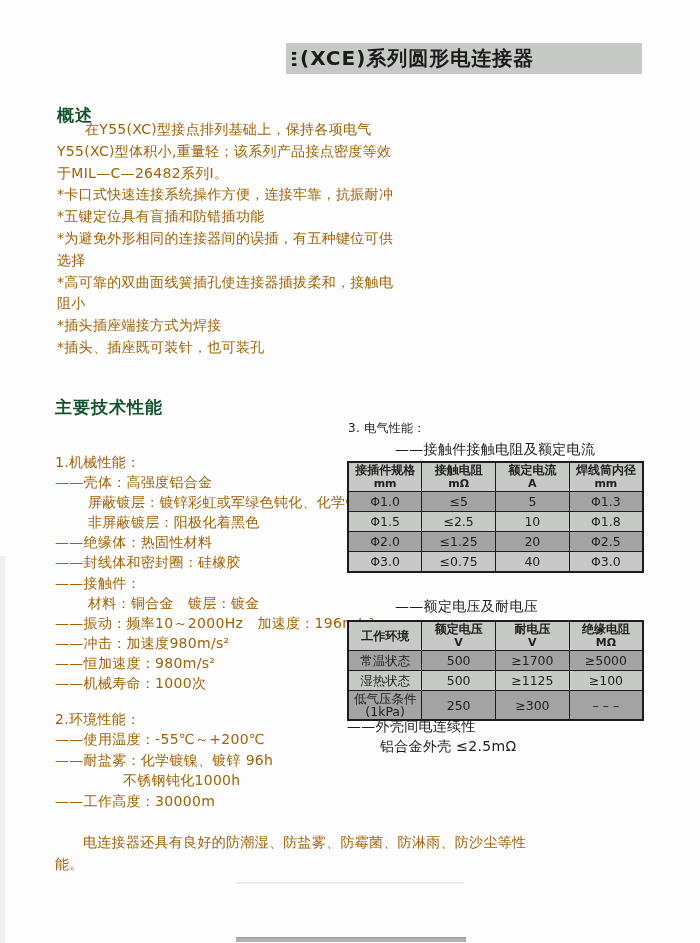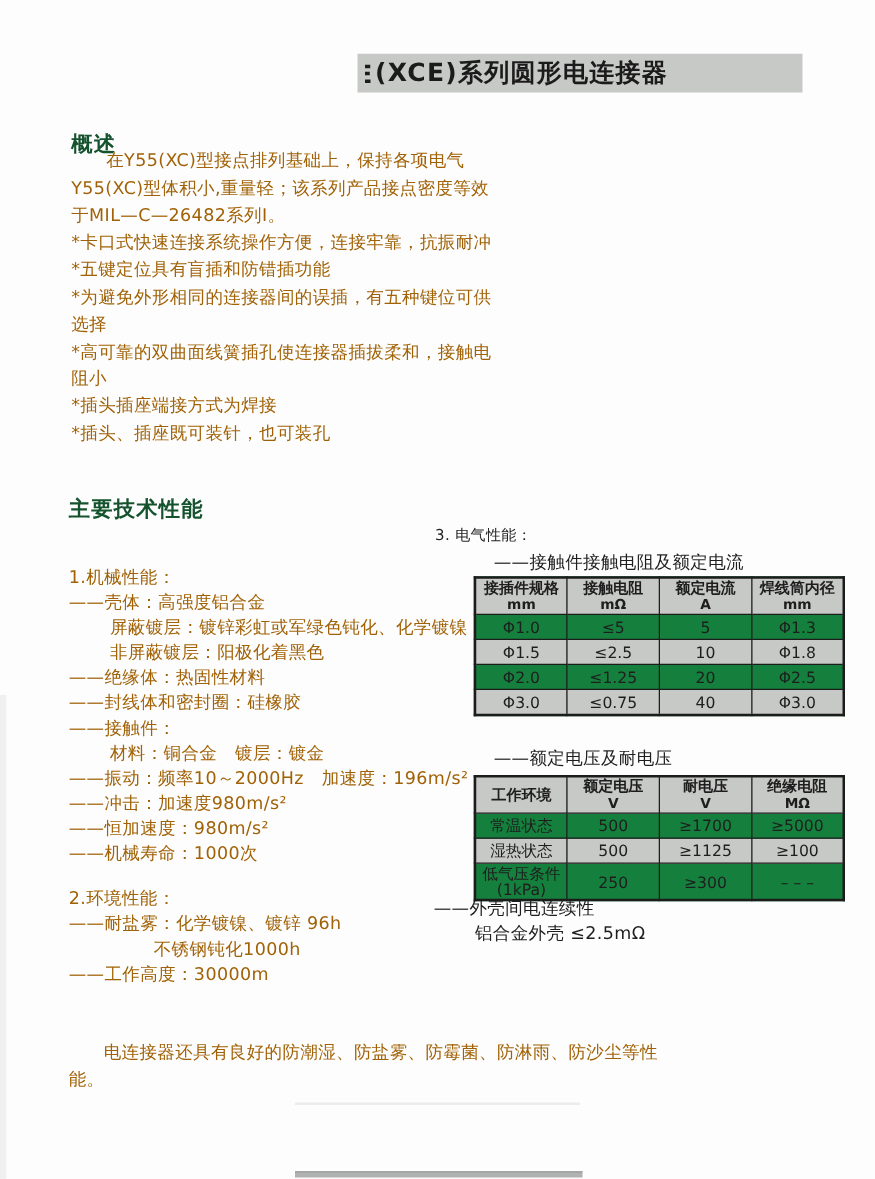--- a/index.html
+++ b/index.html
@@ -50,22 +50,21 @@
   .sub1{left:347px;top:441px;}
   .sub2{left:347px;top:598px;}
   .cont-title{left:347px;top:718px;font-size:14px;letter-spacing:0.3px;}
   .cont-value{left:380px;top:738px;font-size:14px;letter-spacing:0.3px;}
   
   .tbl-wrap1{left:347px;top:461px;}
   .tbl-wrap2{left:347px;top:620px;}
   table.spec{
     border-collapse:collapse;
     width:297px;table-layout:fixed;
-    background:#15803d;
-    margin-left:32px;
+    background:#a3a3a3;
   }
   table.spec th,table.spec td{
     border:1px solid var(--border-dark);
     text-align:center;vertical-align:middle;
     padding:1px 0;
   }
   table.spec{border:2px solid var(--border-dark);}
   table.spec th{
     background:var(--gray-fill);
     font-size:12px;font-weight:bold;line-height:13px;height:26px;
@@ -119,20 +118,21 @@
     <div class="line">——封线体和密封圈：硅橡胶</div>
     <div class="line">——接触件：</div>
     <div class="line ind1">材料：铜合金　镀层：镀金</div>
     <div class="line">——振动：频率10～2000Hz　加速度：196m/s²</div>
     <div class="line">——冲击：加速度980m/s²</div>
     <div class="line">——恒加速度：980m/s²</div>
     <div class="line">——机械寿命：1000次</div>
   </div>
 <div class="abs lines env-lines">
     <div class="line">2.环境性能：</div>
+    <div class="line">——使用温度：-55℃～+200℃</div>
     <div class="line">——耐盐雾：化学镀镍、镀锌 96h</div>
     <div class="line ind2">不锈钢钝化1000h</div>
     <div class="line">——工作高度：30000m</div>
   </div>
 <div class="abs lines close-lines">
     <div class="line ind3">电连接器还具有良好的防潮湿、防盐雾、防霉菌、防淋雨、防沙尘等性</div>
     <div class="line">能。</div>
   </div>
 
 <div class="abs elec-title">3. 电气性能：</div>

